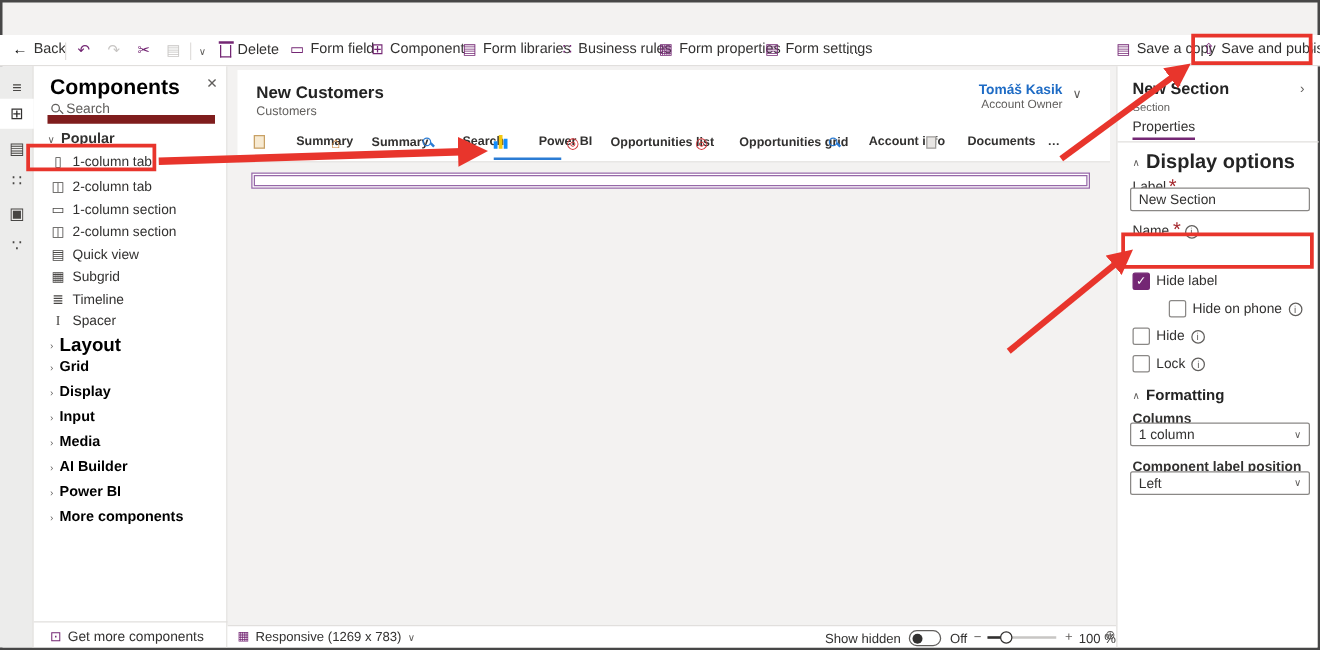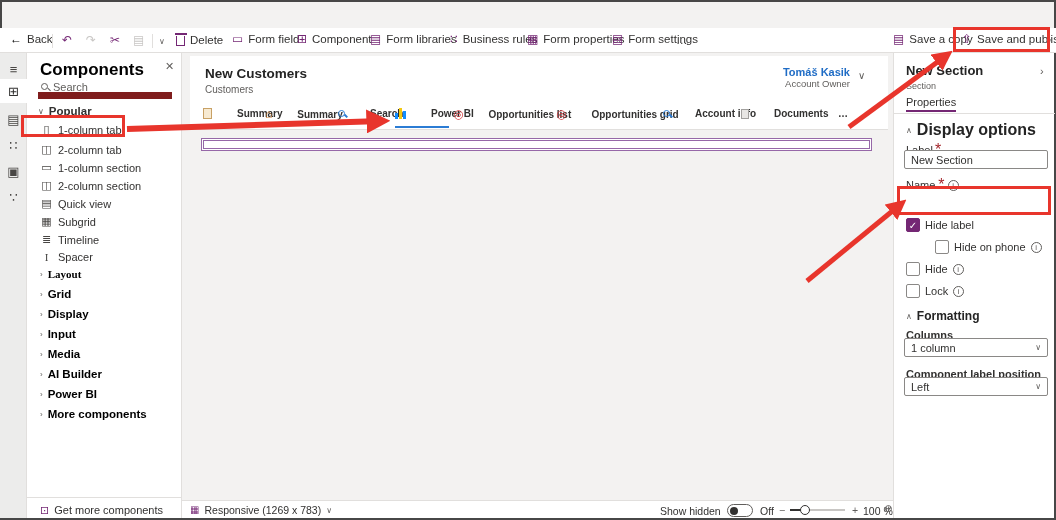--- a/index.html
+++ b/index.html
@@ -191,21 +191,21 @@
       <span class="sb-ic">≣</span>
       <span class="sb-item">Timeline</span>
     </div>
     <div class="abs row" style="left:13px;top:198px;">
       <span class="sb-ic" style="font-family:'Liberation Serif',serif;">I</span>
       <span class="sb-item">Spacer</span>
     </div>
 
     <div class="abs row" style="left:13px;top:215px;">
       <span class="chev">›</span>
-      <span class="sem" style="font-size:11px;font-family:Liberation Serif, serif;">Layout</span>
+      <span class="sem" style="font-size:15px;">Layout</span>
     </div>
     <div class="abs row" style="left:13px;top:235px;">
       <span class="chev">›</span>
       <span class="sem" style="font-size:11.5px;">Grid</span>
     </div>
     <div class="abs row" style="left:13px;top:255px;">
       <span class="chev">›</span>
       <span class="sem" style="font-size:11.5px;">Display</span>
     </div>
     <div class="abs row" style="left:13px;top:275px;">

